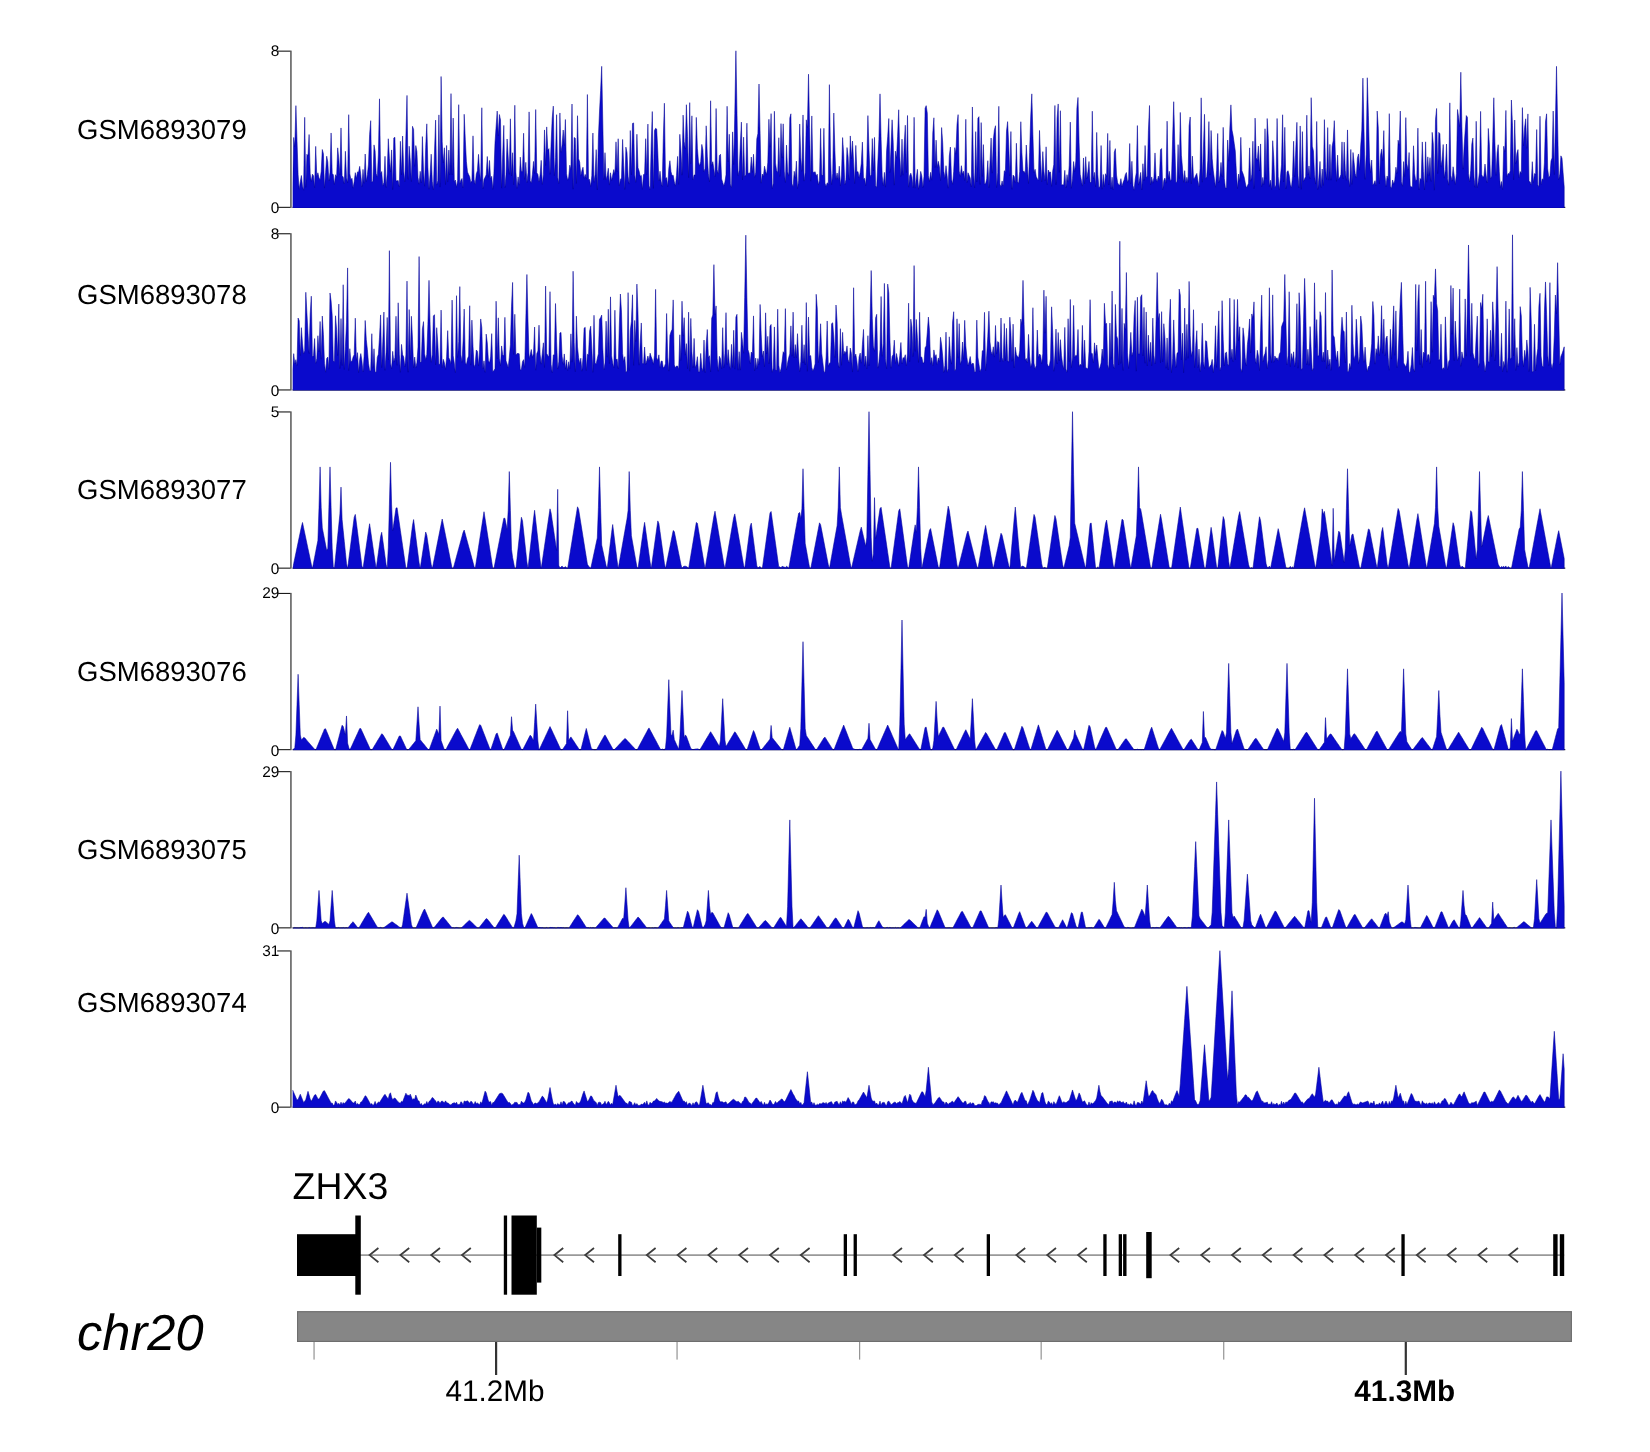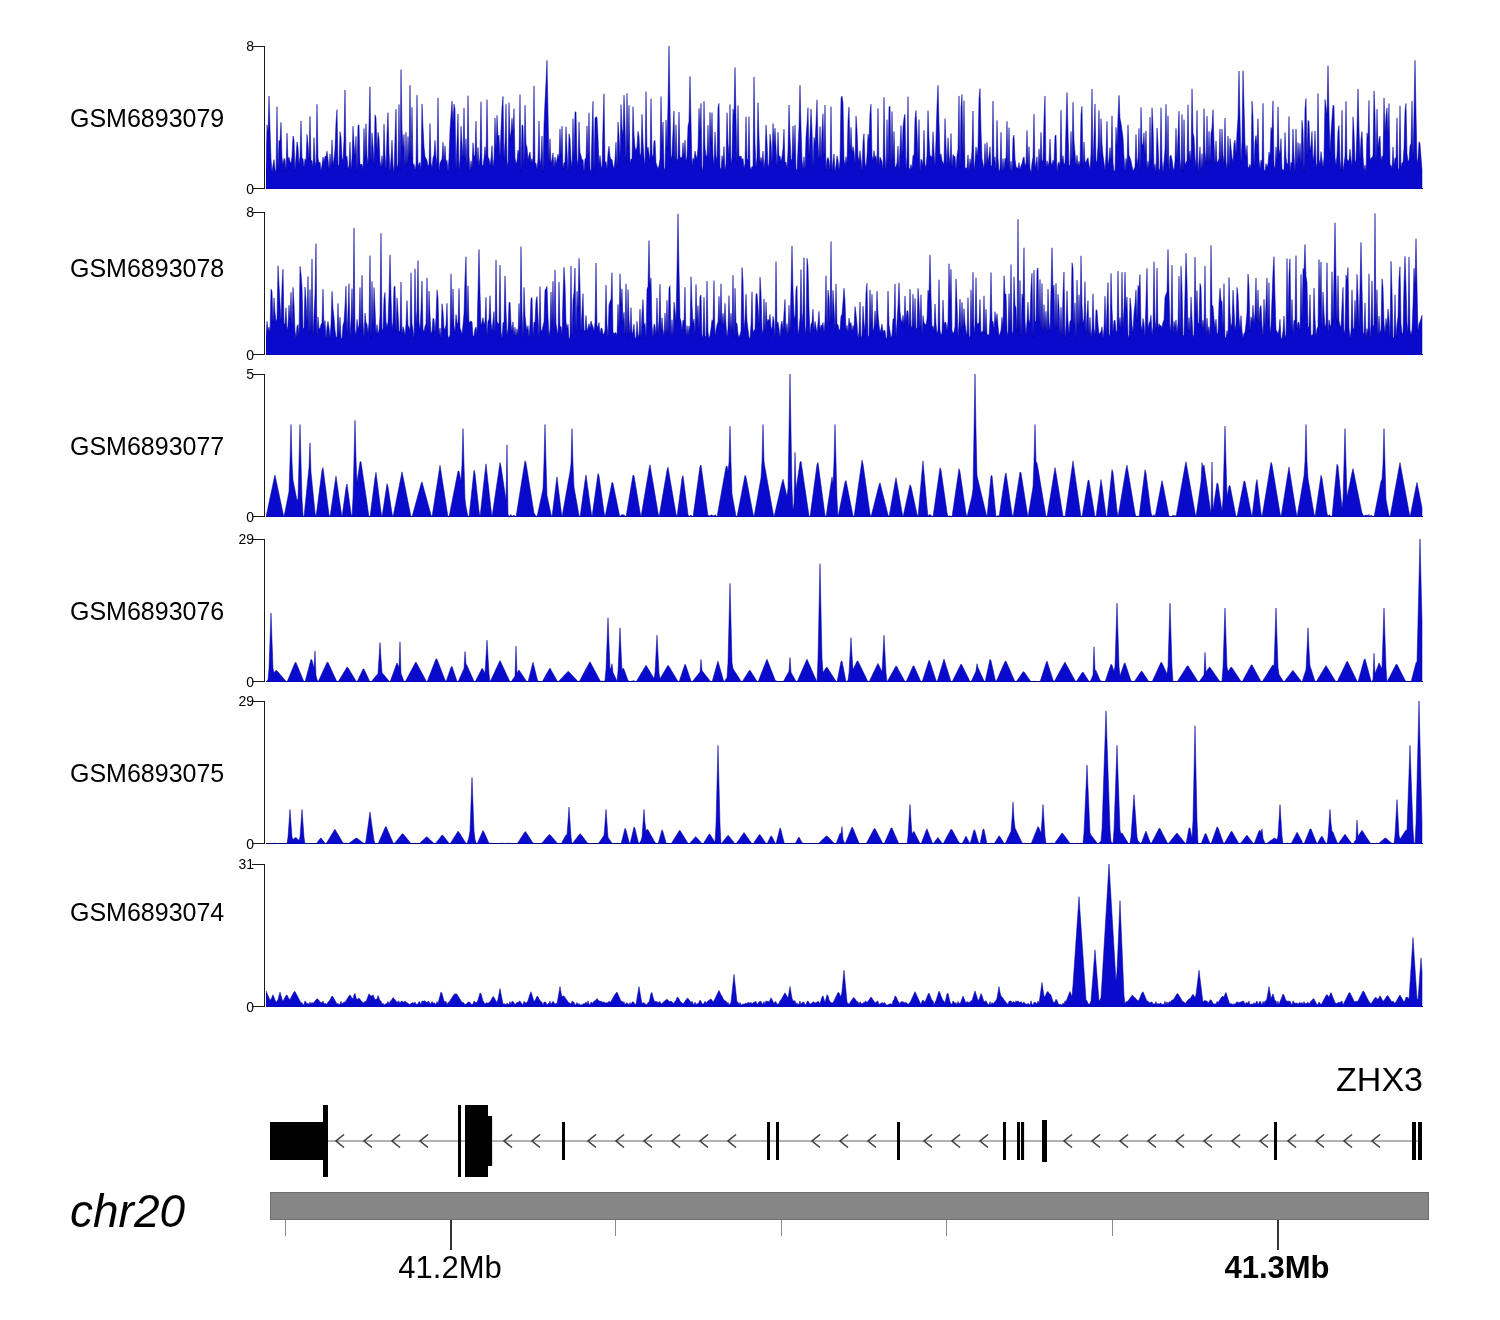--- a/index.html
+++ b/index.html
@@ -4,25 +4,25 @@
 <style>
   html,body{margin:0;padding:0;background:#ffffff;}
   .page{position:relative;width:1500px;height:1320px;background:#ffffff;
         font-family:"Liberation Sans",sans-serif;overflow:hidden;color:#000;}
   .track-label{position:absolute;left:70px;width:190px;font-size:25px;line-height:30px;}
   .yval{position:absolute;width:92px;text-align:right;font-size:14px;line-height:16px;}
   .ytick{position:absolute;left:252px;width:12px;height:1px;background:#1a1a1a;}
   .yline{position:absolute;left:264px;width:1px;background:#1a1a1a;}
   .baseline{position:absolute;left:266px;width:1157px;height:1px;background:#111111;}
   .sigsvg{position:absolute;left:266px;display:block;}
-  .gene-title{position:absolute;left:266px;width:1157px;text-align:right;font-size:34px;}
+  .gene-title{position:absolute;left:266px;width:1157px;text-align:left;font-size:34px;}
   .chr-label{position:absolute;left:70px;font-size:46px;line-height:1;font-style:italic;}
   .chrom-bar{position:absolute;}
   .rtick{position:absolute;}
-  .rlabel{position:absolute;width:170px;text-align:center;font-size:31px;}
+  .rlabel{position:absolute;width:170px;text-align:center;font-size:27px;}
   svg{position:absolute;display:block;}
 </style>
 </head>
 <body>
 
 <div class="page">
   <div id="tracks">
       <div class="track-label" style="top:103px">GSM6893079</div>
       <div class="yval" style="left:162px;top:38px">8</div>
       <div class="yval" style="left:162px;top:181px">0</div>

